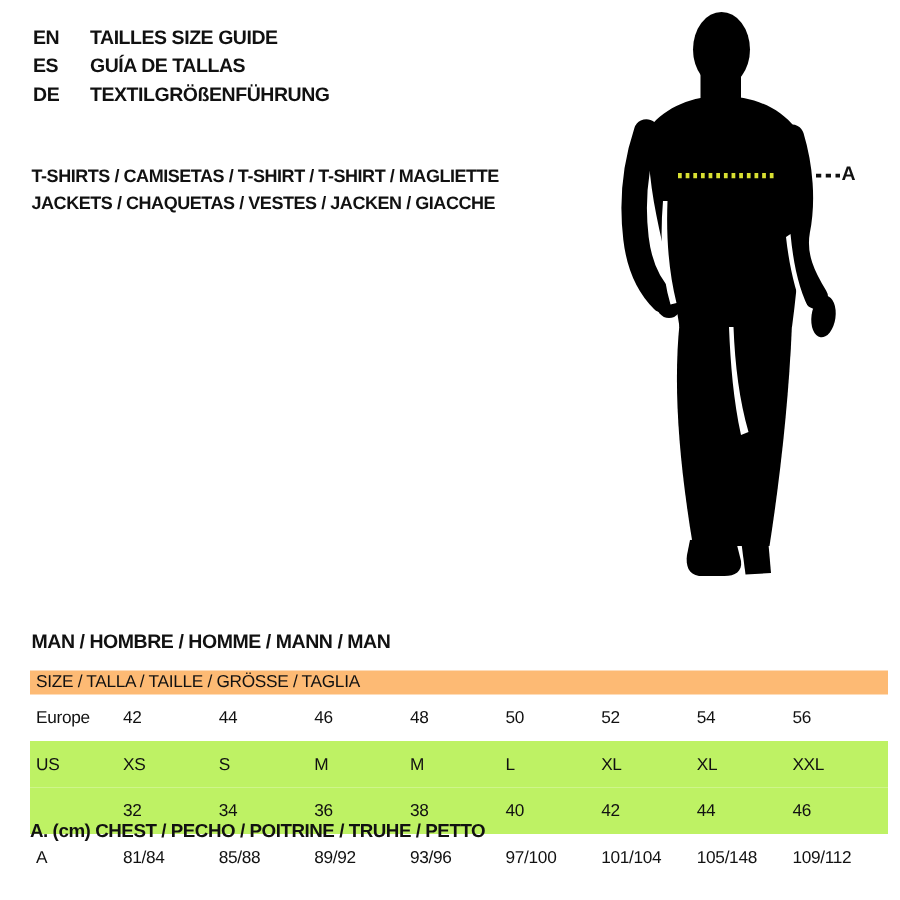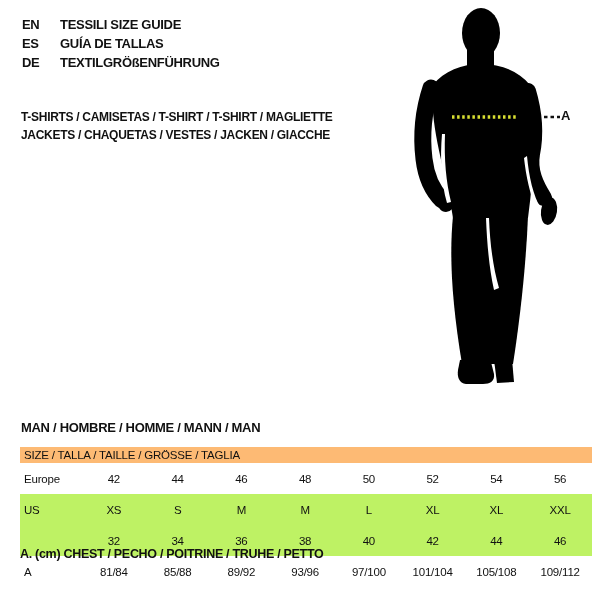--- a/index.html
+++ b/index.html
@@ -86,40 +86,40 @@
     padding-left: 4px;
     white-space: nowrap;
   }
   .t-row {
     display: flex;
     height: 31px;
     align-items: center;
   }
   .t-row.shaded { background: #bef264; }
   .t-label { flex: 0 0 62px; padding-left: 4px; }
-  .t-cell { flex: 1 1 0; text-align: center; }
+  .t-cell { flex: 1 1 0; }
 
   
   .footnote {
     position: absolute;
     left: 20px;
     top: 547px;
     font-size: 12.5px;
     font-weight: 700;
     letter-spacing: -0.3px;
     white-space: nowrap;
   }
 </style>
 </head>
 <body>
 
 <div class="lang-block">
   <div class="lang-row">
     <span class="lang-code">EN</span>
-    <span class="lang-label">TESSILI SIZE GUIDE</span>
+    <span class="lang-label">TAILLES SIZE GUIDE</span>
   </div>
   <div class="lang-row">
     <span class="lang-code">ES</span>
     <span class="lang-label">GUÍA DE TALLAS</span>
   </div>
   <div class="lang-row">
     <span class="lang-code">DE</span>
     <span class="lang-label">TEXTILGRÖßENFÜHRUNG</span>
   </div>
 </div>
@@ -202,18 +202,18 @@
   </div>
 
   <div class="t-row">
     <span class="t-label">A</span>
     <span class="t-cell">81/84</span>
     <span class="t-cell">85/88</span>
     <span class="t-cell">89/92</span>
     <span class="t-cell">93/96</span>
     <span class="t-cell">97/100</span>
     <span class="t-cell">101/104</span>
-    <span class="t-cell">105/108</span>
+    <span class="t-cell">105/148</span>
     <span class="t-cell">109/112</span>
   </div>
 </div>
 
 <div class="footnote">A. (cm) CHEST / PECHO / POITRINE / TRUHE / PETTO</div>
 
 </body></html>

